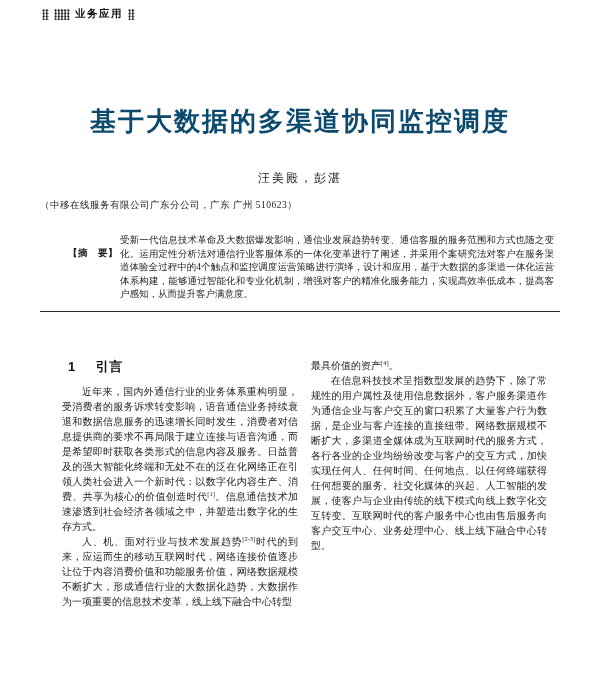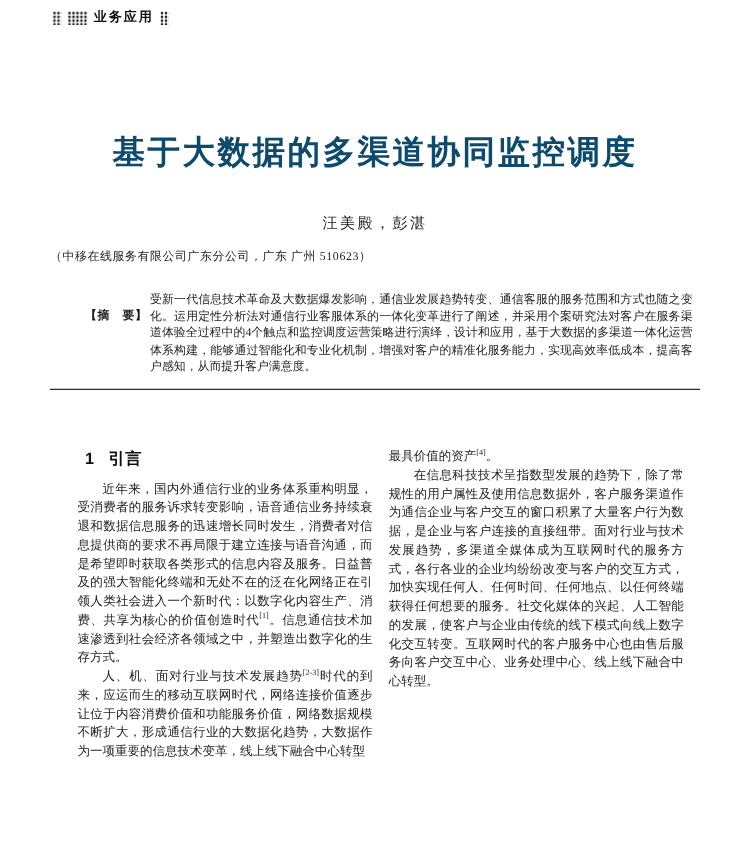--- a/index.html
+++ b/index.html
@@ -48,21 +48,21 @@
 
   .rule { margin-top:9px; border:0; border-top:1.6px solid #2a2a2a; }
 
   .cols { display:flex; gap:13px; margin:46px 12px 0 22px; }
   .col { width:236px; font-size:10px; line-height:15px; text-align:justify; }
   .sec-heading {
     margin:1px 0 10px 6px;
     font-family:"Liberation Sans","DejaVu Sans",sans-serif;
     font-weight:700; font-size:13px; color:#101010; letter-spacing:0.5px;
   }
-  .sec-heading .sec-title { margin-left:11px; }
+  .sec-heading .sec-title { margin-left:20px; }
   .bpara { margin:0; }
   .bpara.ind { text-indent:2em; }
   .bpara sup { font-size:6.5px; line-height:0; }
 </style>
 </head>
 <body>
 
 <div class="page">
   <div class="content">
 
@@ -93,19 +93,19 @@
           <span>1</span><span class="sec-title">引言</span>
         </h2>
         <div>
             <p class="bpara ind"><span>近年来，国内外通信行业的业务体系重构明显，受消费者的服务诉求转变影响，语音通信业务持续衰退和数据信息服务的迅速增长同时发生，消费者对信息提供商的要求不再局限于建立连接与语音沟通，而是希望即时获取各类形式的信息内容及服务。日益普及的强大智能化终端和无处不在的泛在化网络正在引领人类社会进入一个新时代：以数字化内容生产、消费、共享为核心的价值创造时代</span><sup>[1]</sup><span>。信息通信技术加速渗透到社会经济各领域之中，并塑造出数字化的生存方式。</span></p>
             <p class="bpara ind"><span>人、机、面对行业与技术发展趋势</span><sup>[2-3]</sup><span>时代的到来，应运而生的移动互联网时代，网络连接价值逐步让位于内容消费价值和功能服务价值，网络数据规模不断扩大，形成通信行业的大数据化趋势，大数据作为一项重要的信息技术变革，线上线下融合中心转型</span></p>
           </div>
       </div>
       <div class="col">
         <div>
             <p class="bpara"><span>最具价值的资产</span><sup>[4]</sup><span>。</span></p>
-            <p class="bpara ind"><span>在信息科技技术呈指数型发展的趋势下，除了常规性的用户属性及使用信息数据外，客户服务渠道作为通信企业与客户交互的窗口积累了大量客户行为数据，是企业与客户连接的直接纽带。面对行业与技术发展趋势，多渠道全媒体成为互联网时代的服务方式，各行各业的企业均纷纷改变与客户的交互方式，加快实现任何人、任何时间、任何地点、以任何终端获得任何想要的服务。社交化媒体的兴起、人工智能的发展，使客户与企业由传统的线下模式向线上数字化交互转变。互联网时代的客户服务中心也由售后服务向客户交互中心、业务处理中心、线上线下融合中心转型。</span></p>
+            <p class="bpara ind"><span>在信息科技技术呈指数型发展的趋势下，除了常规性的用户属性及使用信息数据外，客户服务渠道作为通信企业与客户交互的窗口积累了大量客户行为数据，是企业与客户连接的直接纽带。网络数据规模不断扩大，多渠道全媒体成为互联网时代的服务方式，各行各业的企业均纷纷改变与客户的交互方式，加快实现任何人、任何时间、任何地点、以任何终端获得任何想要的服务。社交化媒体的兴起、人工智能的发展，使客户与企业由传统的线下模式向线上数字化交互转变。互联网时代的客户服务中心也由售后服务向客户交互中心、业务处理中心、线上线下融合中心转型。</span></p>
           </div>
       </div>
     </div>
 
   </div>
 </div>
 
 </body></html>

